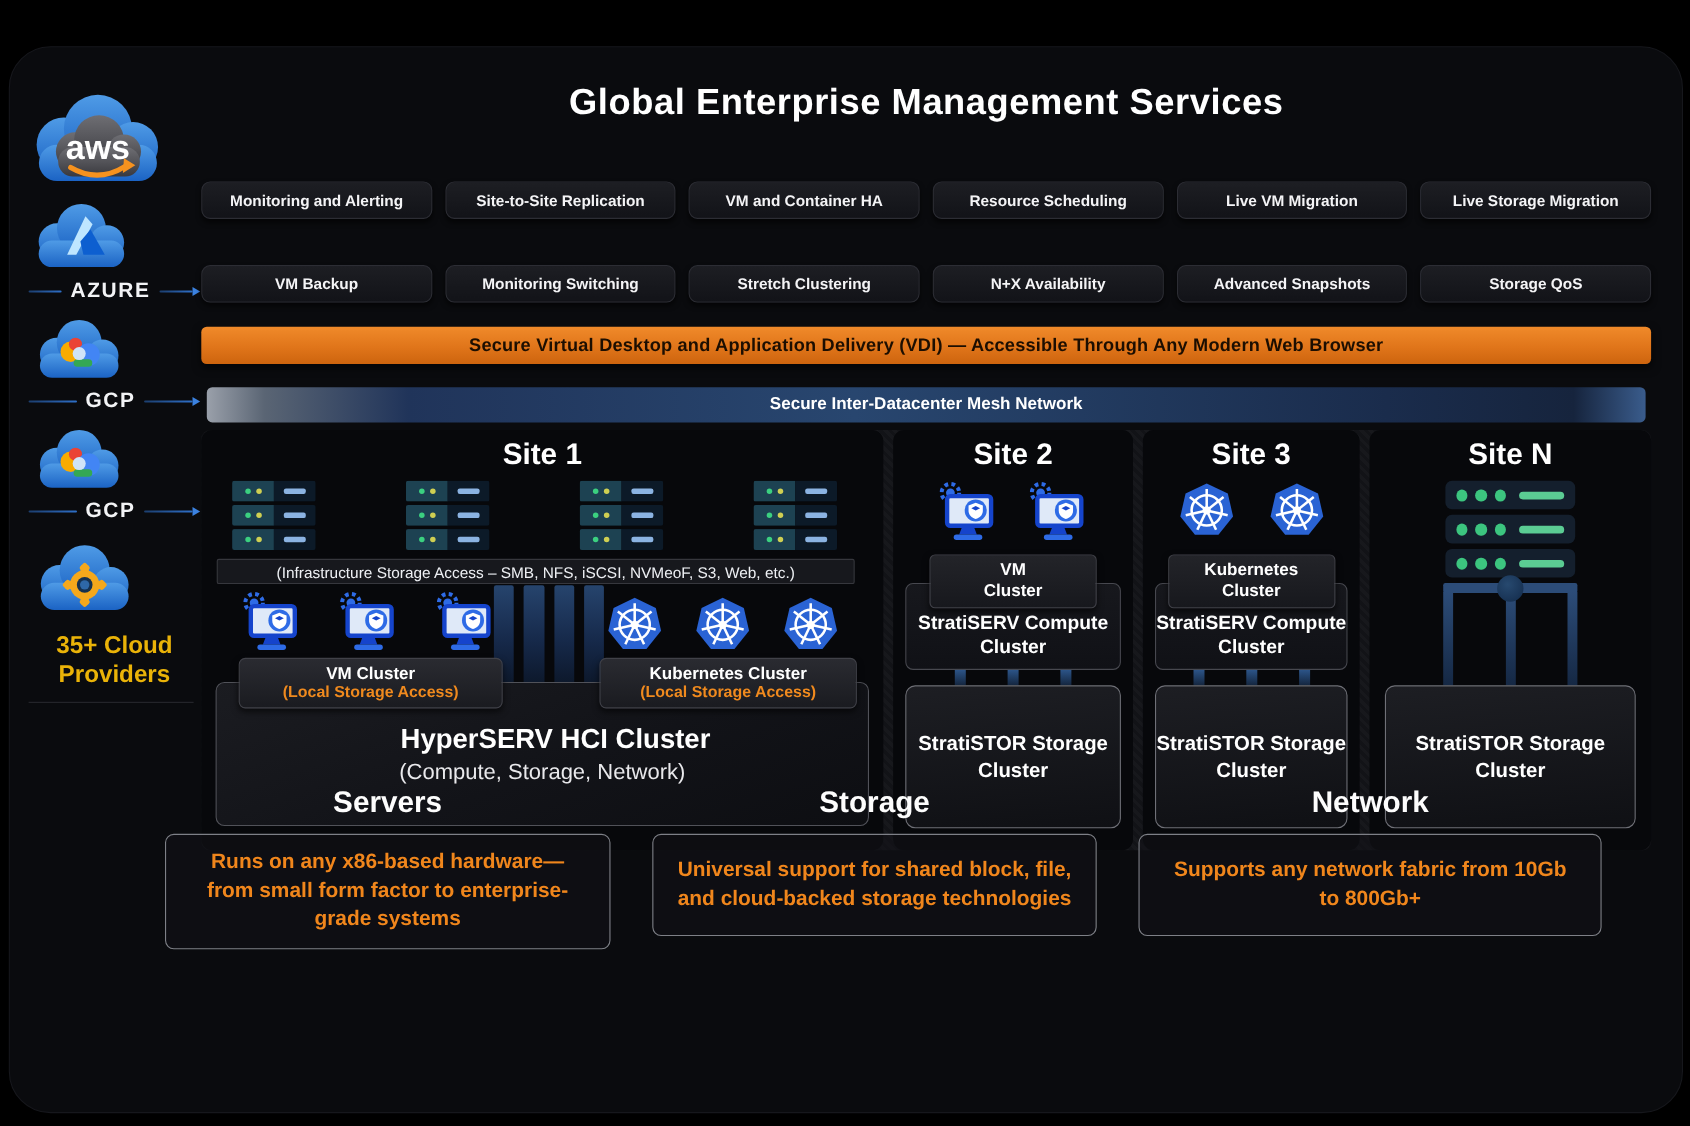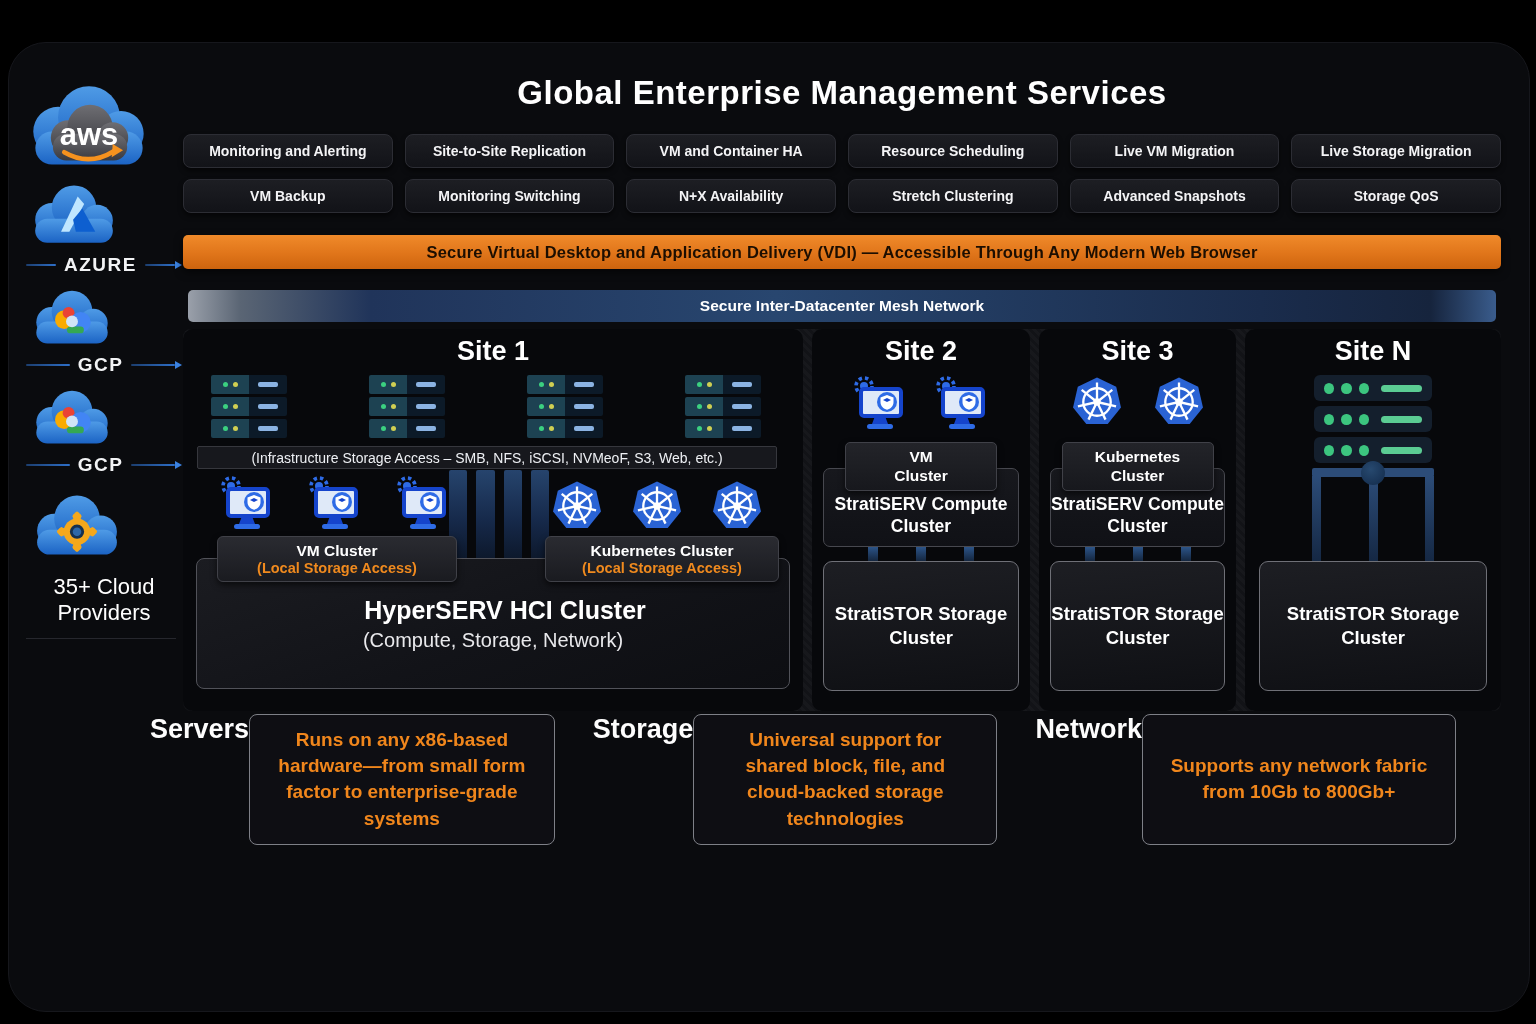--- a/index.html
+++ b/index.html
@@ -9,31 +9,31 @@
   .main-panel { position:absolute; left:8px; top:42px; right:6px; bottom:12px;
     background:#0a0b0e; border:1px solid #16171c; border-radius:38px; }
 
   
   .sidebar { position:absolute; left:26px; top:80px; width:156px; display:flex; flex-direction:column; align-items:flex-start; }
   .cloud { display:block; }
   .label-row { width:100%; display:flex; align-items:center; height:22px; margin:2px 0 8px; }
   .label-row .lr-line { flex:1; height:2px; background:linear-gradient(90deg,#173providers 0%,#2e6fc8 100%); background:linear-gradient(90deg,#1c3e6e,#2e6fc8); border-radius:1px; }
   .label-row .lr-text { margin:0 8px; font-size:19px; font-weight:bold; letter-spacing:1.5px; color:#f2f3f5; }
   .label-row .lr-arrow { width:0; height:0; border-top:4px solid transparent; border-bottom:4px solid transparent; border-left:7px solid #3b82e0; }
-  .providers-caption { margin-top:10px; font-size:22px; font-weight:normal; text-align:center; line-height:1.18; color:#ffffff; }
+  .providers-caption { margin-top:10px; font-size:22px; font-weight:bold; text-align:center; line-height:1.18; color:#eab308; }
   .sidebar-divider { width:150px; height:1px; background:#26272d; margin-top:12px; }
 
   
   .content { position:absolute; left:183px; top:74px; width:1318px; }
   .page-title { text-align:center; font-size:33px; font-weight:bold; letter-spacing:.5px; color:#fff; margin-bottom:22px; }
 
   .features { display:grid; grid-template-columns:repeat(6,1fr); gap:11px 12px; margin-bottom:22px; }
   .feature-pill { height:34px; display:flex; align-items:center; justify-content:center;
     background:linear-gradient(180deg,#1d1e23,#121318); border:1px solid #2c2d34; border-radius:8px;
-    box-shadow:0 3px 5px rgba(0,0,0,.55); color:#f4f4f6; font-size:14px; font-weight:bold; white-space:nowrap; }
+    box-shadow:0 3px 5px rgba(0,0,0,.55); color:#f4f4f6; font-size:14px; font-weight:bold; white-space:nowrap;margin-top:31px; }
 
   .vdi-banner { height:34px; margin-bottom:21px; border-radius:5px;
     background:linear-gradient(180deg,#f08a2a 0%,#e0751a 55%,#cd640e 100%);
     display:flex; align-items:center; justify-content:center;
     color:#1c0e01; font-size:16.5px; font-weight:bold; letter-spacing:.2px;
     box-shadow:0 3px 8px rgba(0,0,0,.6); }
 
   .mesh-banner { height:32px; margin:0 5px 7px; border-radius:5px;
     background:linear-gradient(90deg,#9aa0aa 0%,#5a6574 4%,#20345a 14%,#28466f 45%,#1a2c4c 82%,#16243d 95%,#3a5c8c 100%);
     display:flex; align-items:center; justify-content:center;
@@ -98,21 +98,21 @@
   .srvn .nbar { width:44px; height:7px; background:#5bcc93; border-radius:3.5px; margin-left:5px; }
   .net-hbar { position:absolute; top:139px; left:50%; transform:translateX(-50%); width:122px; height:9px; background:#2c4c78; border-radius:2px; }
   .net-node { position:absolute; top:132px; left:50%; margin-left:-12px; width:24px; height:24px; border-radius:50%;
     background:radial-gradient(circle at 40% 35%,#27496f,#122a4a); z-index:2; }
   .net-leg { position:absolute; top:147px; width:9px; height:85px; background:linear-gradient(180deg,#2c4c78,#152844); }
   .leg-l { left:calc(50% - 61px); } .leg-c { left:calc(50% - 4.5px); } .leg-r { left:calc(50% + 52px); }
   .storage-box-n { left:14px; right:14px; }
 
   
   .bottom-section { position:absolute; left:150px; top:714px; width:1306px; display:flex; gap:38px; }
-  .bottom-col { display:flex; flex-direction:row; }
+  .bottom-col { display:flex; flex-direction:column; }
   .bc-1 { width:406px; } .bc-2 { width:406px; } .bc-3 { width:422px; }
   .bottom-heading { text-align:center; font-size:27px; font-weight:bold; color:#fdfdfd; margin-bottom:13px; }
   .bottom-box { border:1px solid #7e8087; border-radius:8px; min-height:93px; background:rgba(18,19,24,.55);
     display:flex; align-items:center; justify-content:center; text-align:center;
     color:#f0861c; font-size:19px; font-weight:bold; line-height:1.38; padding:12px 22px; }
 </style>
 </head>
 <body>
 
 <svg width="0" height="0" style="position:absolute">
@@ -229,22 +229,22 @@
 
     <div class="features">
       <div class="feature-pill">Monitoring and Alerting</div>
       <div class="feature-pill">Site-to-Site Replication</div>
       <div class="feature-pill">VM and Container HA</div>
       <div class="feature-pill">Resource Scheduling</div>
       <div class="feature-pill">Live VM Migration</div>
       <div class="feature-pill">Live Storage Migration</div>
       <div class="feature-pill">VM Backup</div>
       <div class="feature-pill">Monitoring Switching</div>
+      <div class="feature-pill">Stretch Clustering</div>
       <div class="feature-pill">N+X Availability</div>
-      <div class="feature-pill">Stretch Clustering</div>
       <div class="feature-pill">Advanced Snapshots</div>
       <div class="feature-pill">Storage QoS</div>
     </div>
 
     <div class="vdi-banner">Secure Virtual Desktop and Application Delivery (VDI) — Accessible Through Any Modern Web Browser</div>
     <div class="mesh-banner">Secure Inter-Datacenter Mesh Network</div>
 
     <div class="sites-row">
 
       <div class="site site-1">

